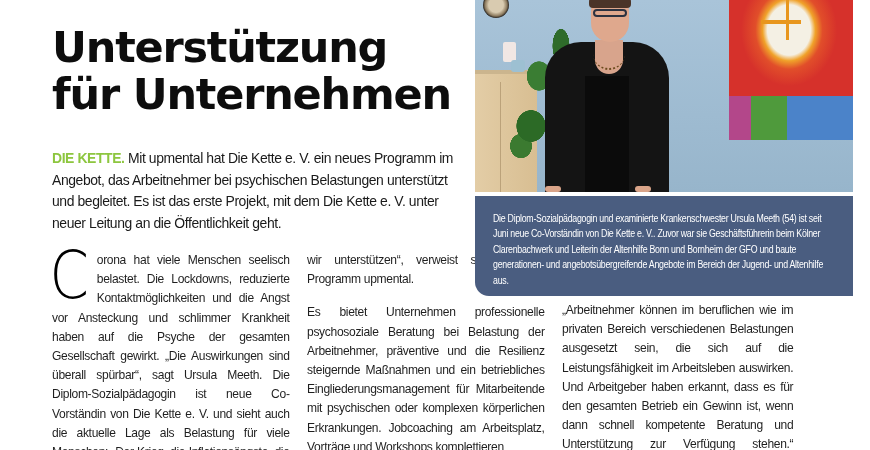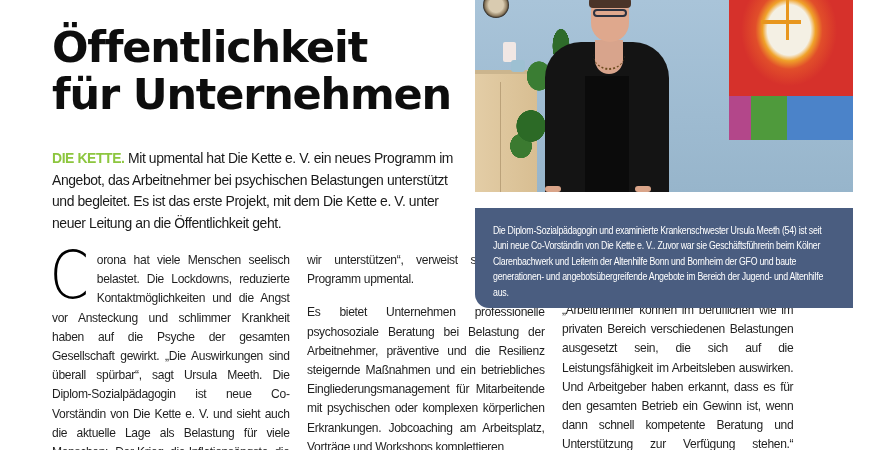--- a/index.html
+++ b/index.html
@@ -71,34 +71,34 @@
       background:
         linear-gradient(0deg, transparent 0 40px, transparent 40px),
         linear-gradient(90deg, #b3478a 0 22px, #4f9a3c 22px 58px, #4b83c9 58px 128px);
     }
     .photo .painting-top { position: absolute; left: 254px; top: 0; width: 128px; height: 96px;
       background: radial-gradient(ellipse 48px 56px at 60px 30px, #f4f0e4 45%, #f0a22a 55%, #e14e2a 70%, #d6312b 100%); }
     .photo .painting-cross-v { position: absolute; left: 311px; top: 0; width: 3px; height: 40px; background: #e8961d; }
     .photo .painting-cross-h { position: absolute; left: 286px; top: 20px; width: 40px; height: 4px; background: #e8961d; }
 
     .caption {
-      position: absolute; left: 475px; top: 208px; width: 378px; height: 100px;
+      position: absolute; left: 475px; top: 196px; width: 378px; height: 100px;
       background: #4a5d80; border-radius: 0 0 0 14px;
       padding: 15px 18px 0 18px;
     }
     .caption-text {
       font-family: "Liberation Sans", sans-serif; font-size: 10px; line-height: 15.4px; color: #ffffff;
       letter-spacing: -0.3px; transform: scaleX(0.88); transform-origin: left top; width: 385px;
     }
   </style>
 </head>
 <body>
 
 <h1 class="headline">
-  <span>Öffentlichkeit</span>
+  <span>Unterstützung</span>
   <span>für Unternehmen</span>
 </h1>
 
 <div class="lead"><span class="kicker">DIE KETTE.</span><span> Mit upmental hat Die Kette e. V. ein neues Programm im Angebot, das Arbeitnehmer bei psychischen Belastungen unterstützt und begleitet. Es ist das erste Projekt, mit dem Die Kette e. V. unter neuer Leitung an die Öffentlichkeit geht.</span></div>
 
 <div class="col col1">
   <p><span class="dropcap">C</span><span>orona hat viele Menschen seelisch belastet. Die Lockdowns, reduzierte Kontaktmöglichkeiten und die Angst vor Ansteckung und schlimmer Krankheit haben auf die Psyche der gesamten Gesellschaft gewirkt. „Die Auswirkungen sind überall spürbar“, sagt Ursula Meeth. Die Diplom-Sozialpädagogin ist neue Co-Vorständin von Die Kette e. V. und sieht auch die aktuelle Lage als Belastung für viele Menschen: „Der Krieg, die Inflationsängste, die Klimakrise betreffen eben ja</span></p>
 </div>
 
 <div class="col col2">

